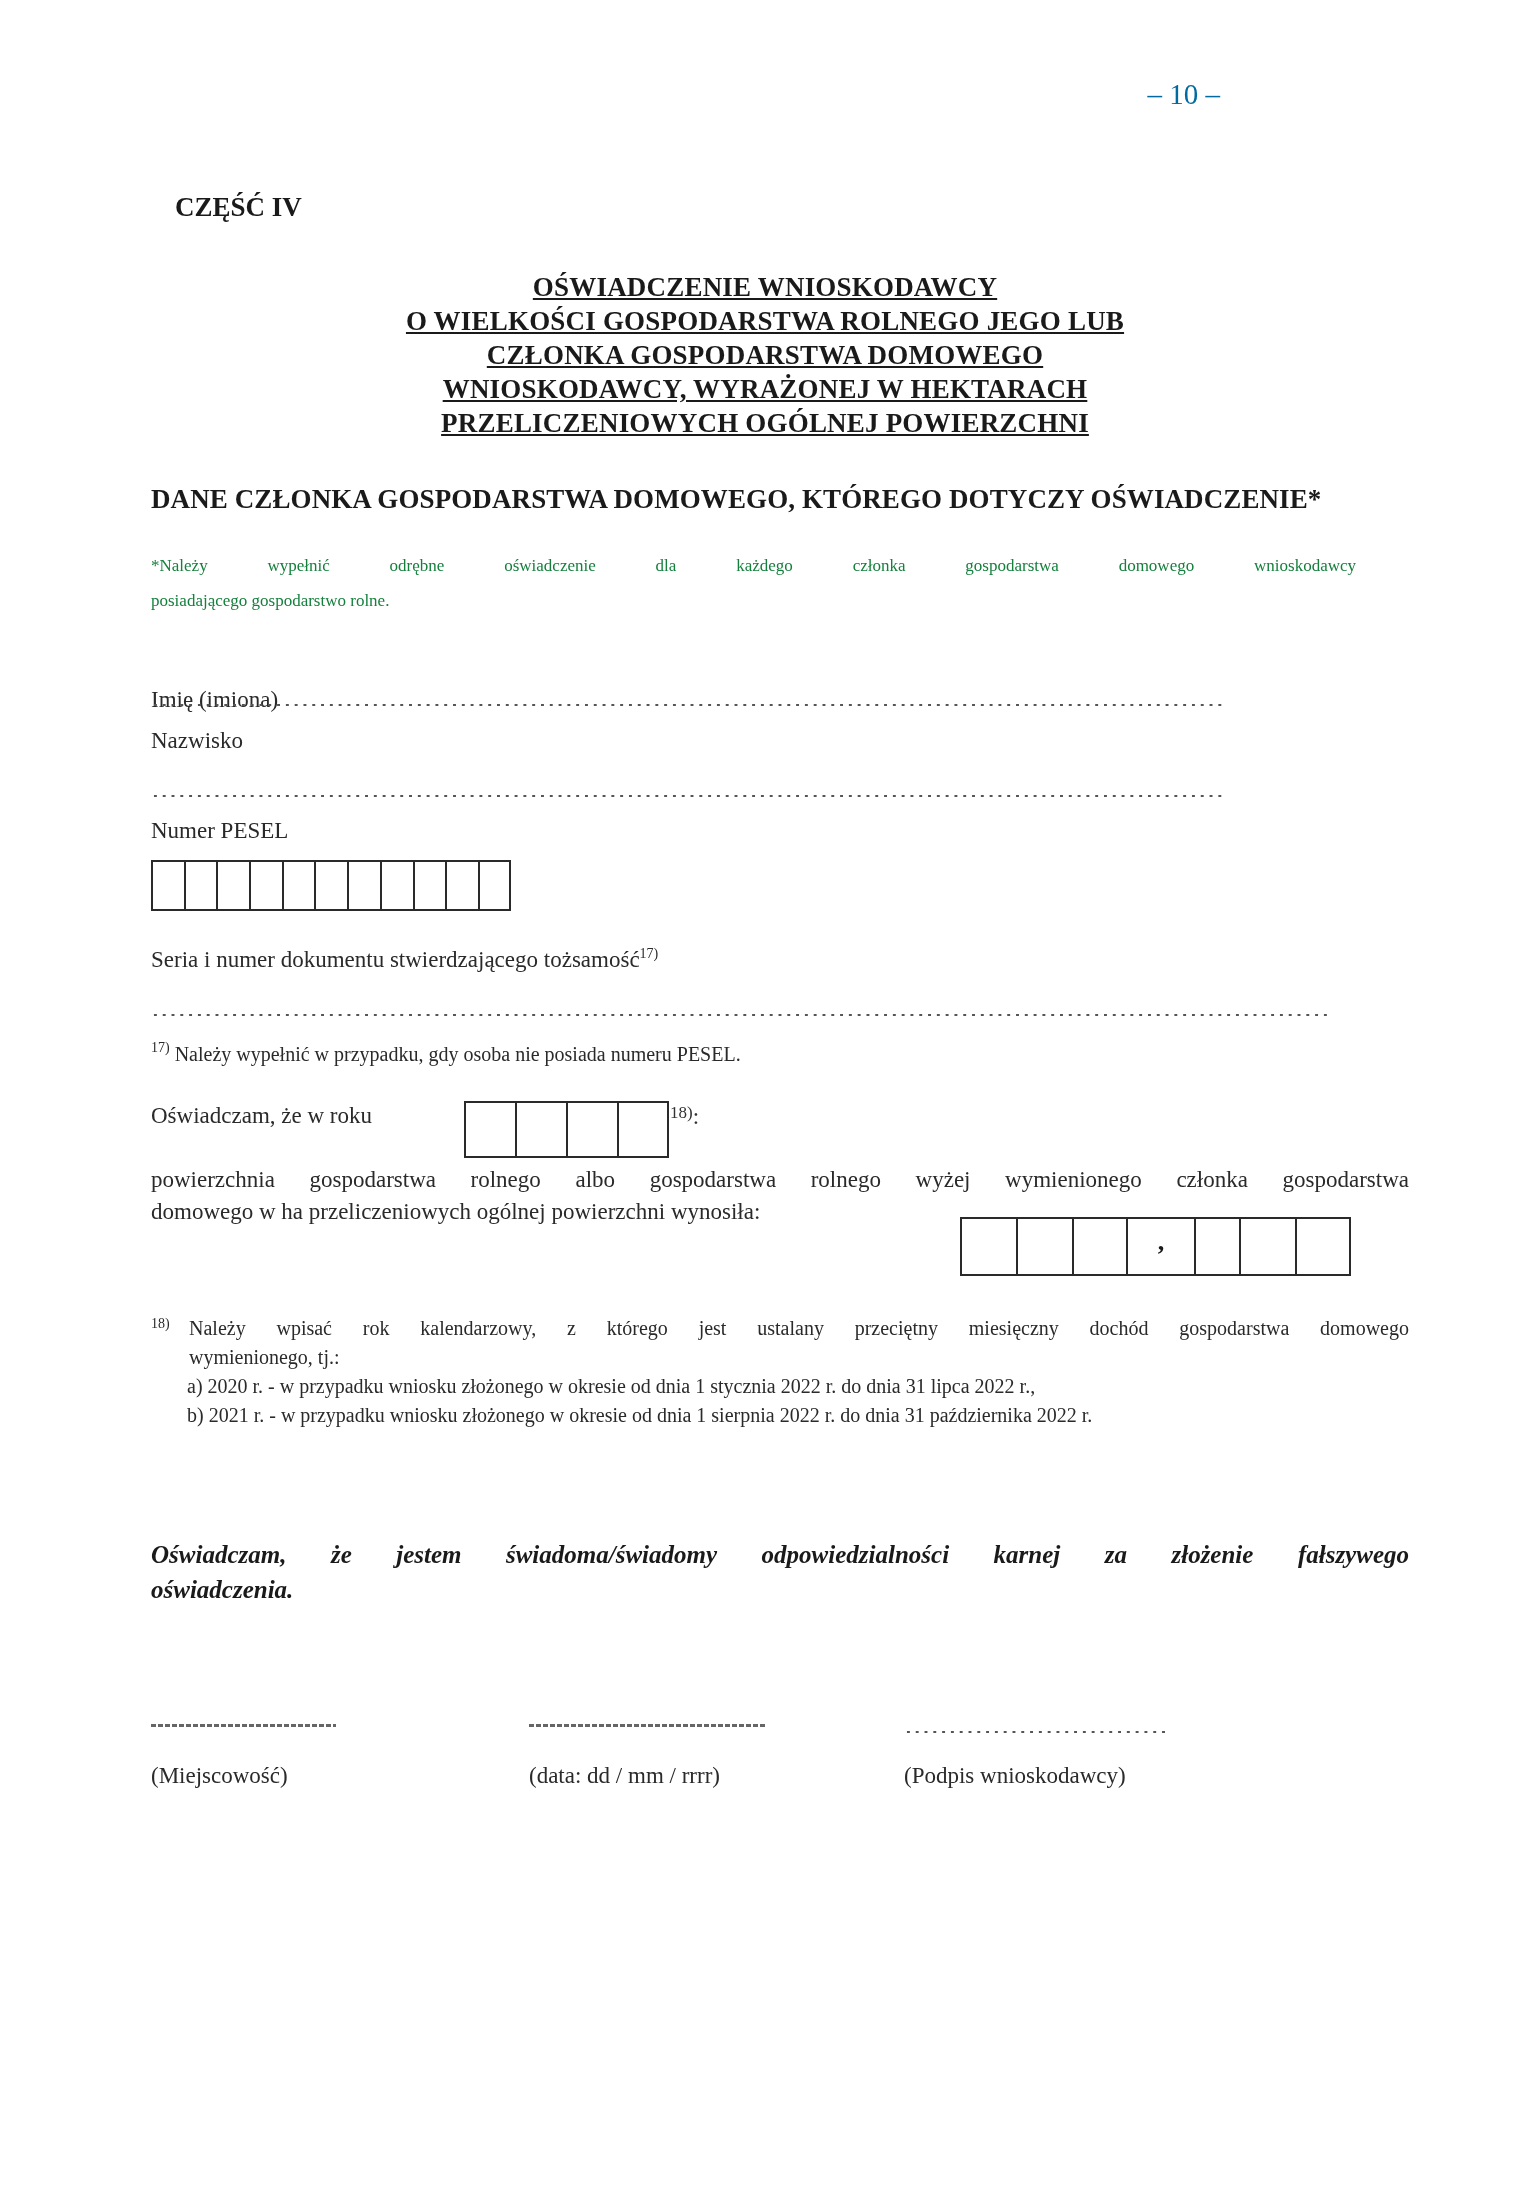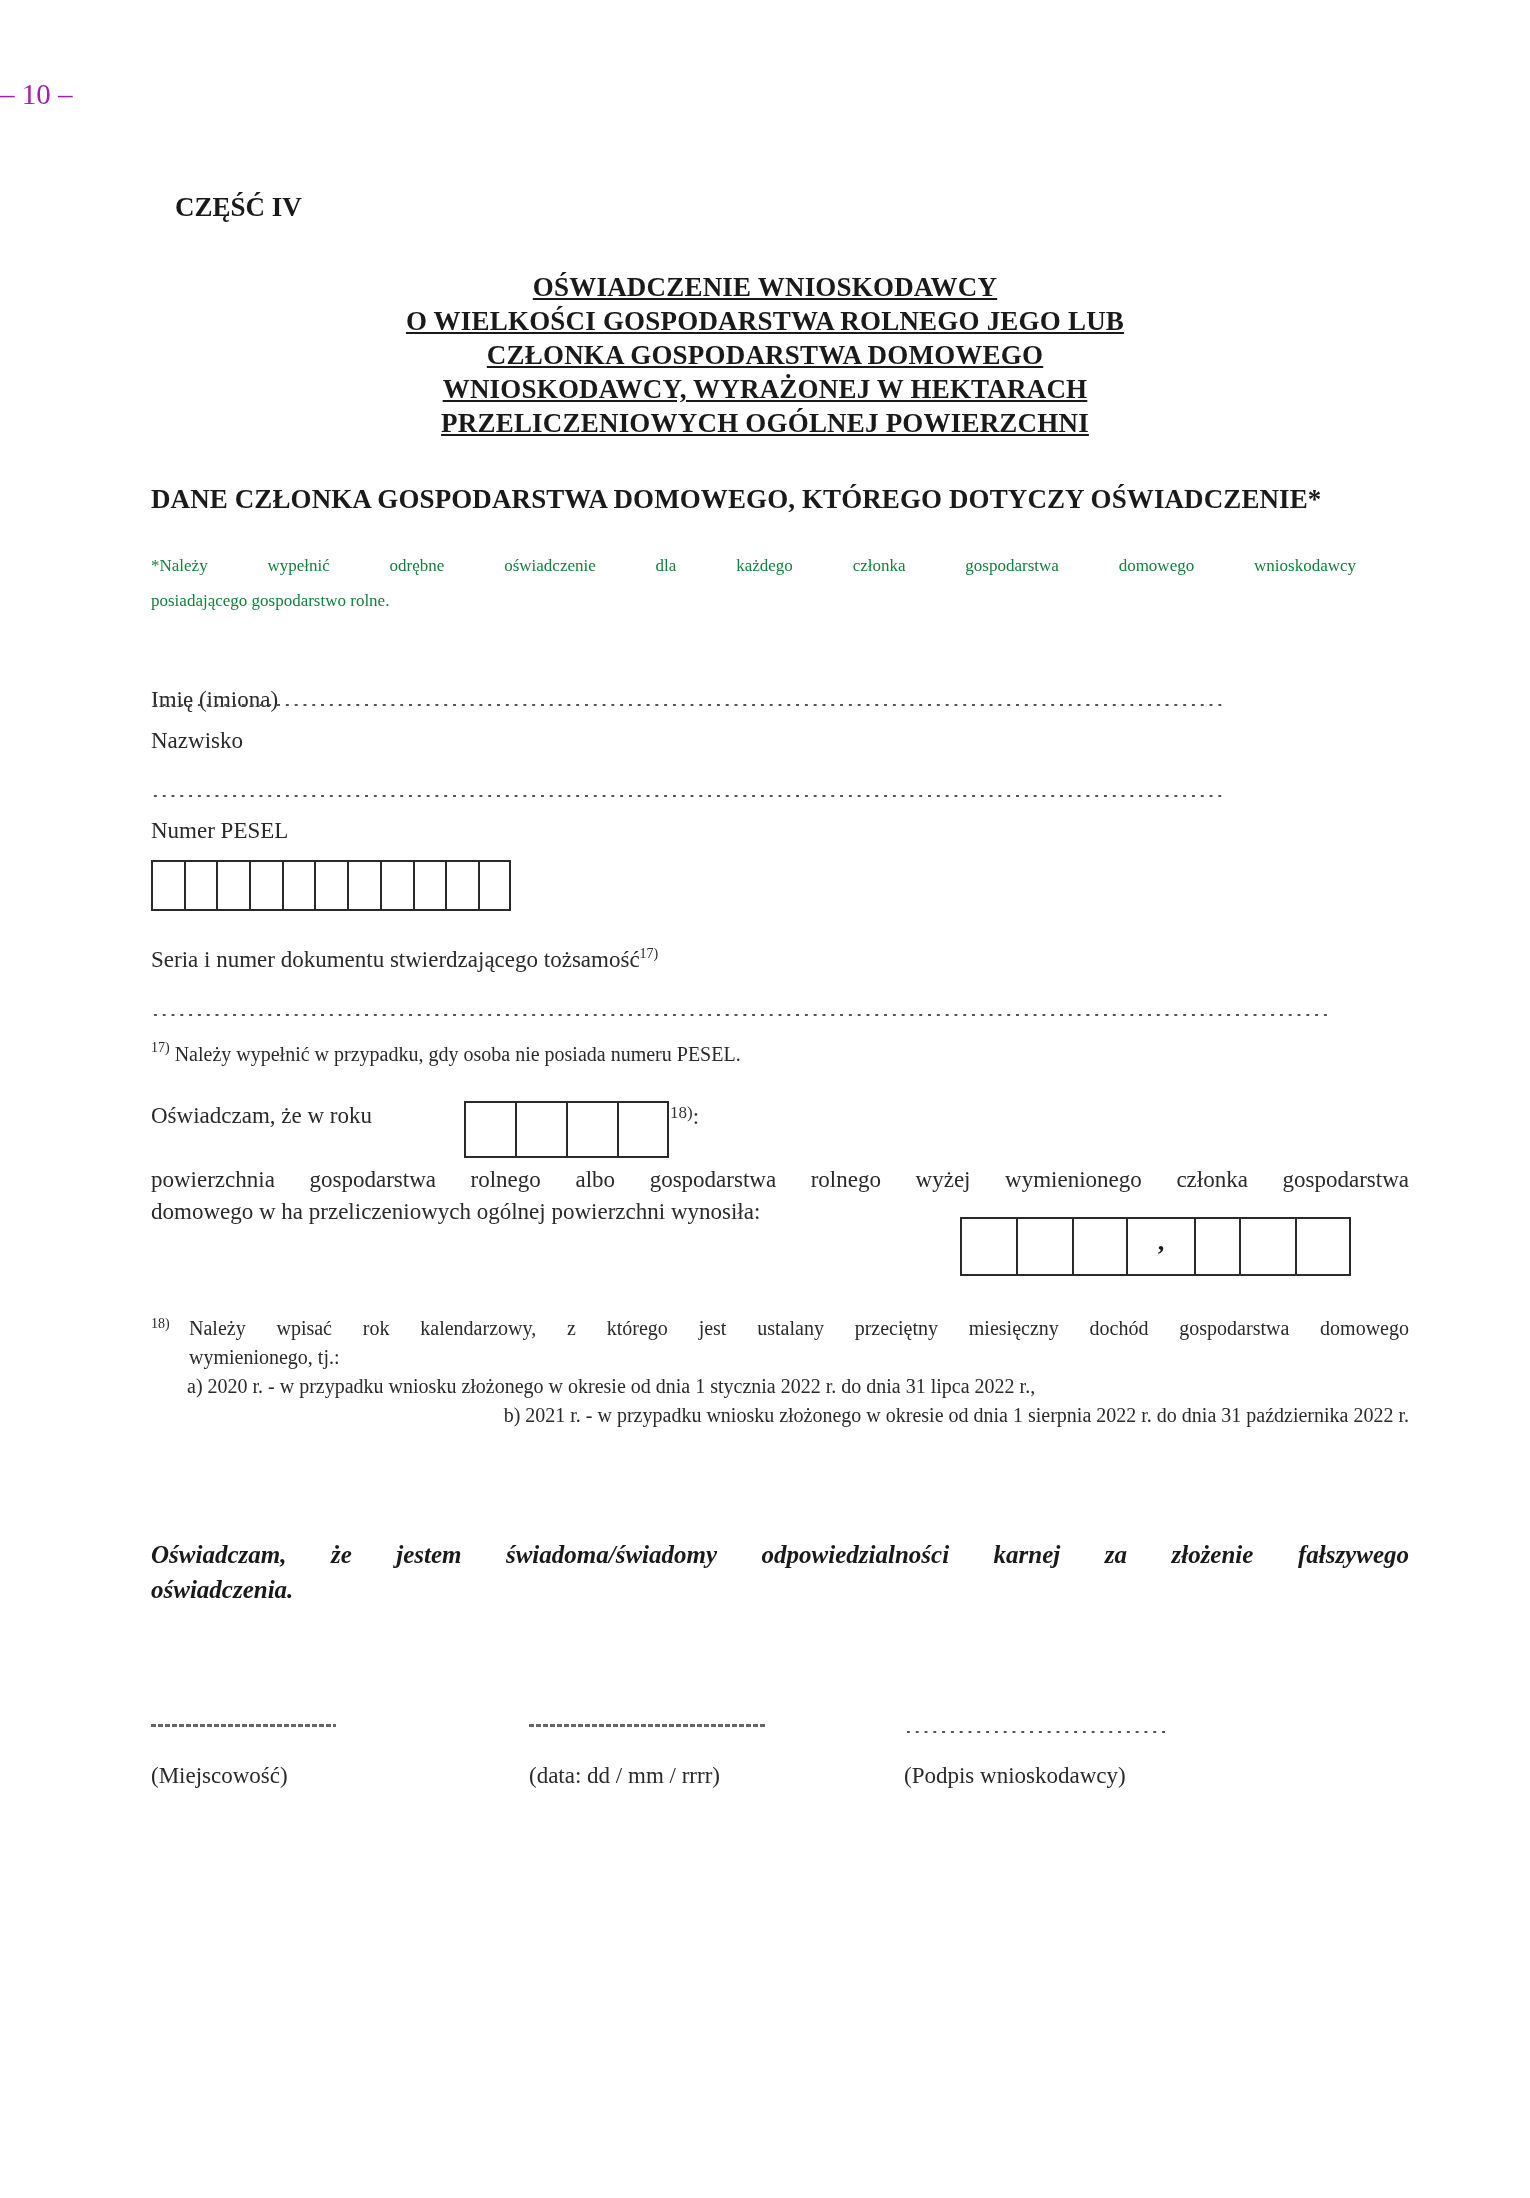--- a/index.html
+++ b/index.html
@@ -5,22 +5,22 @@
     * { box-sizing: border-box; margin: 0; padding: 0; }
     html, body { width: 1530px; height: 2198px; background: #ffffff; }
     body {
       position: relative;
       font-family: "Liberation Serif", "DejaVu Serif", serif;
       color: #1a1a1a;
       overflow: hidden;
     }
     .abs { position: absolute; }
     .page-number {
-      top: 78px; left: 0; width: 1220px; text-align: left;
-      font-size: 29px; color: #a21caf;
+      top: 78px; left: 0; width: 1220px; text-align: right;
+      font-size: 29px; color: #0369a1;
     }
     .part-label {
       top: 192px; left: 175px; font-size: 27px; font-weight: bold; color: #1a1a1a;
     }
     .title-block {
       top: 270px; left: 0; width: 1530px; text-align: center;
       font-size: 27px; font-weight: bold; line-height: 34px; color: #1a1a1a;
       letter-spacing: 0.2px;
       text-decoration: underline;
     }
@@ -141,21 +141,21 @@
   <div class="cell" style="width:56px"></div>
   <div class="cell" style="flex:1"></div>
 </div>
 
 <div class="abs footnote" style="top:1314px; left:151px; width:1258px;">
   <div style="position:relative; padding-left:38px;">
     <sup class="fn" style="position:absolute; left:0; top:10px;">18)</sup>
     <span style="display:block; text-align:justify; text-align-last:justify;">Należy wpisać rok kalendarzowy, z którego jest ustalany przeciętny miesięczny dochód gospodarstwa domowego</span>
     <span style="display:block;">wymienionego, tj.:</span>
     <span style="display:block; margin-left:-2px;">a) 2020 r. - w przypadku wniosku złożonego w okresie od dnia 1 stycznia 2022 r. do dnia 31 lipca 2022 r.,</span>
-    <span style="display:block; margin-left:-2px;text-align:right;">b) 2021 r. - w przypadku  wniosku złożonego w okresie od dnia 1 sierpnia 2022 r. do dnia 31 października 2022 r.</span>
+    <span style="display:block; margin-left:-2px;">b) 2021 r. - w przypadku  wniosku złożonego w okresie od dnia 1 sierpnia 2022 r. do dnia 31 października 2022 r.</span>
   </div>
 </div>
 
 <div class="abs bold-italic" style="top:1537px; left:151px; width:1258px;">
   <span class="first">Oświadczam, że jestem świadoma/świadomy odpowiedzialności karnej za złożenie fałszywego</span>
   <span>oświadczenia.</span>
 </div>
 
 <div class="abs sig-line-dash" style="top:1724px; left:151px; width:185px;"></div>
 <div class="abs sig-caption" style="top:1757px; left:151px;">(Miejscowość)</div>

